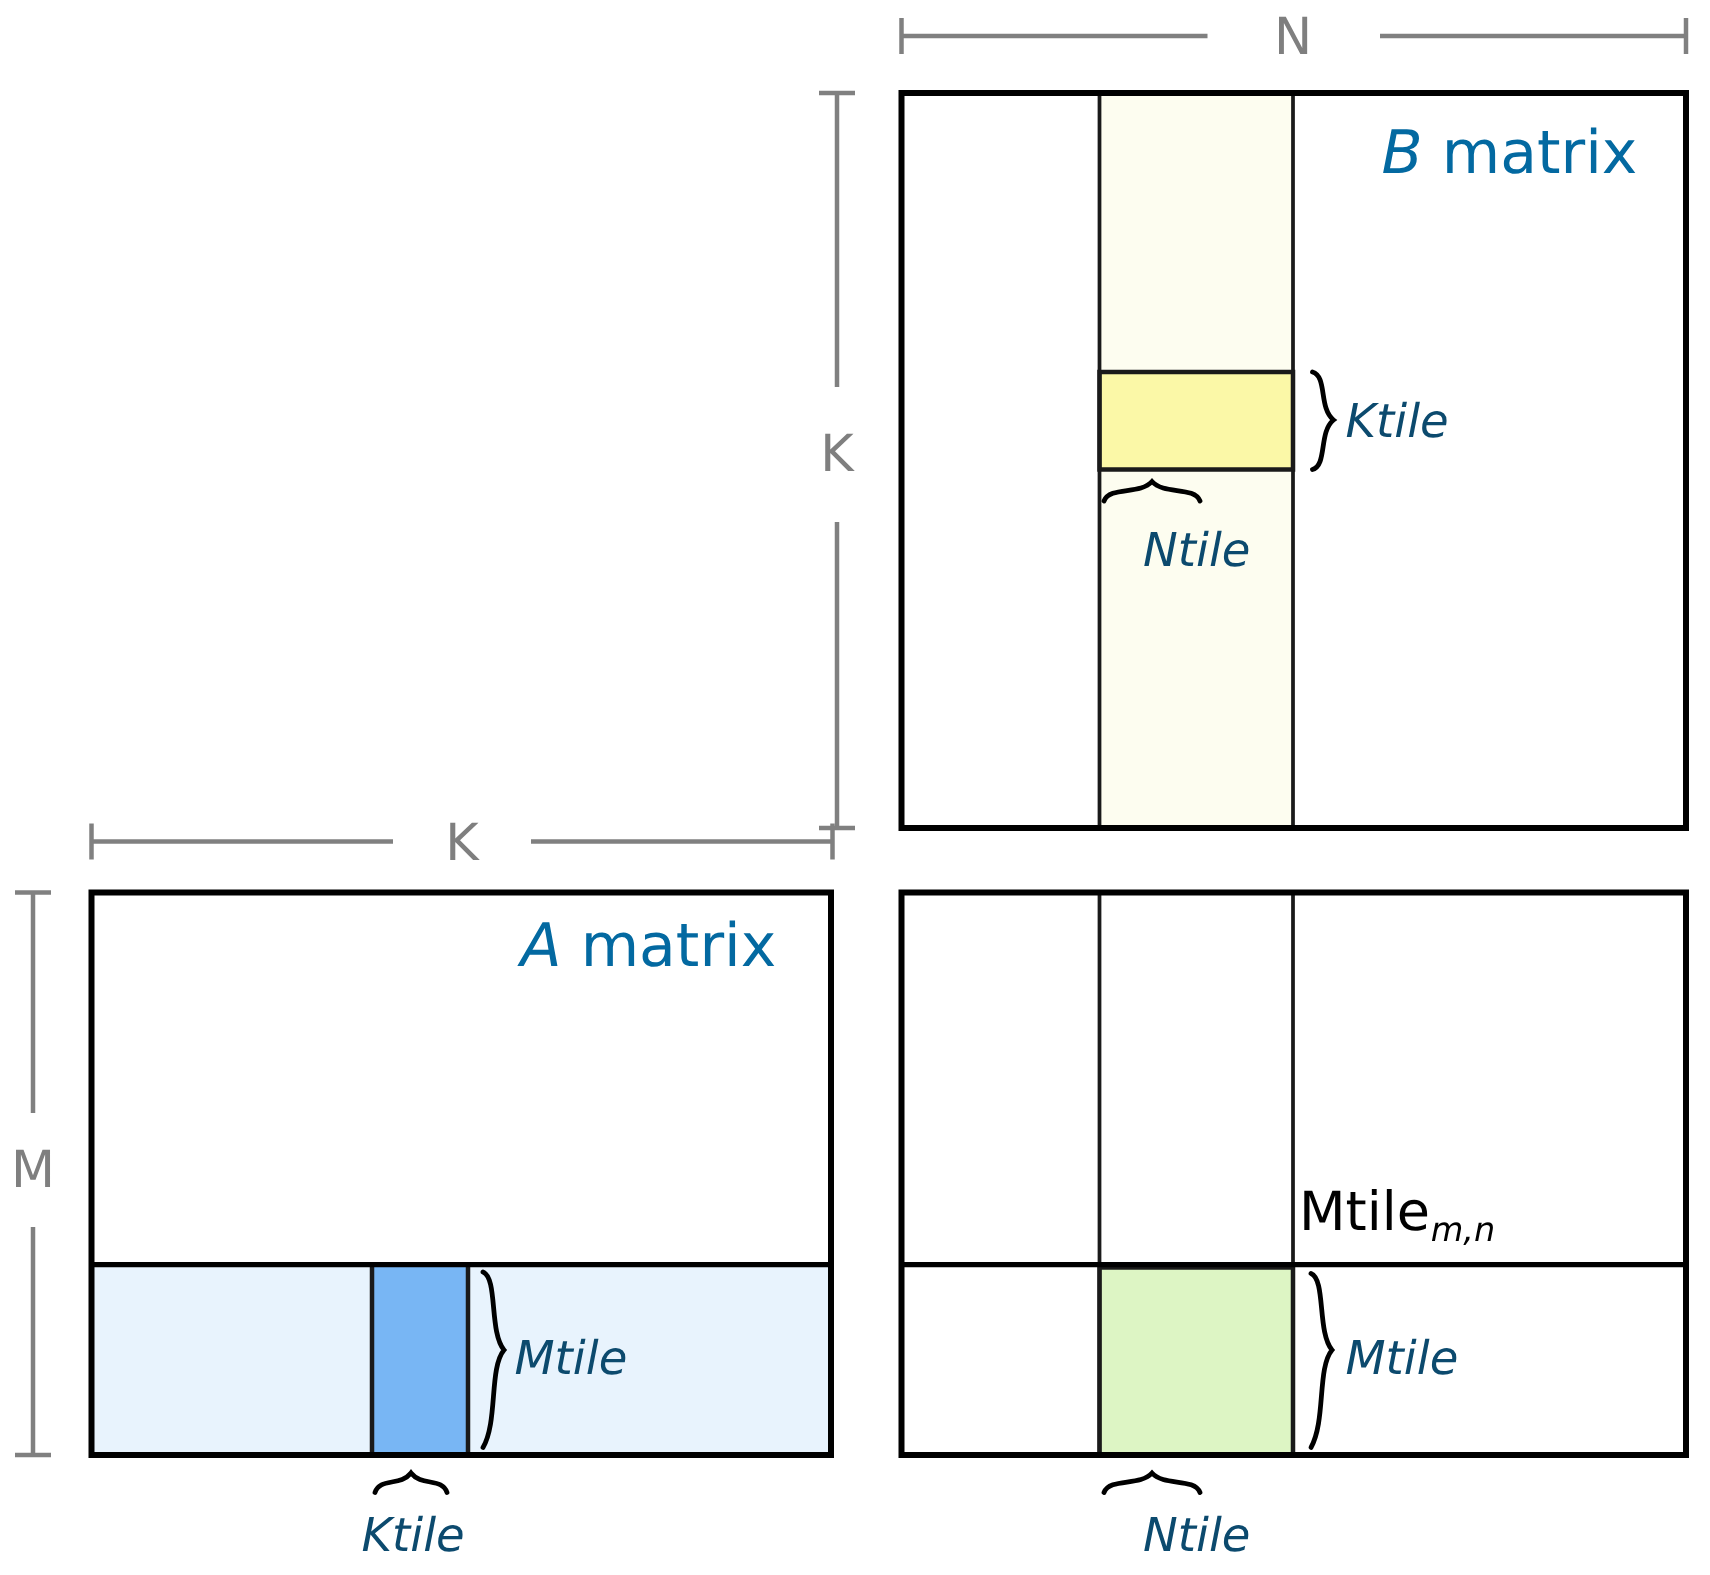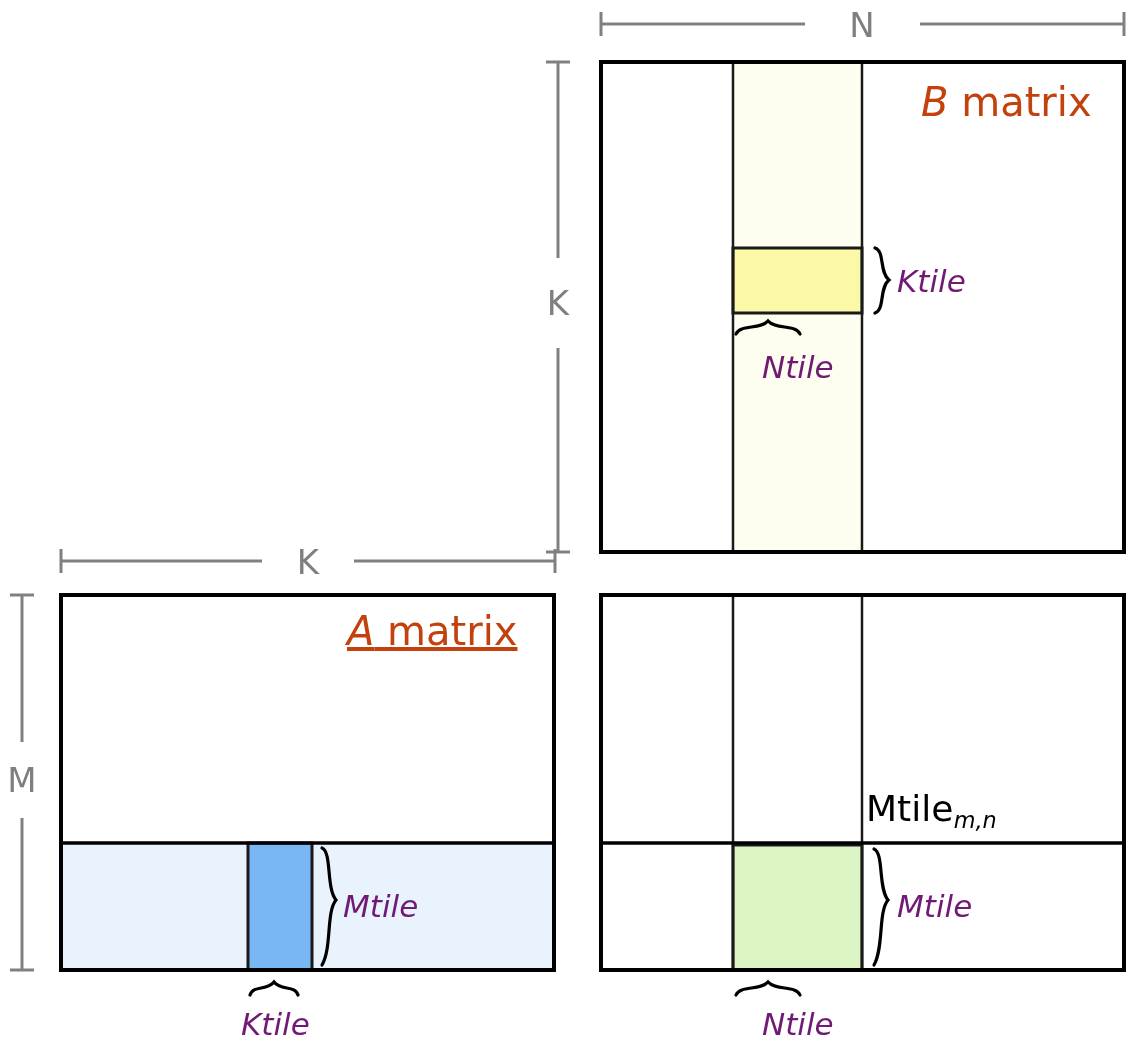--- a/index.html
+++ b/index.html
@@ -23,39 +23,39 @@
     left: 0;
     top: 0;
     width: 1140px;
     height: 1050px;
   }
   .matrix-title {
     position: absolute;
     font-size: 40px;
     line-height: 1;
     white-space: nowrap;
-    color: #c2410c;
+    color: #0369a1;
   }
   .matrix-title .mvar {
     font-style: italic;
   }
   .dim-label {
     position: absolute;
     font-size: 34px;
     line-height: 1;
     color: #7f7f7f;
     white-space: nowrap;
     text-align: center;
   }
   .tile-label {
     position: absolute;
     font-size: 31px;
     font-style: italic;
     line-height: 1;
-    color: #701a75;
+    color: #0c4a6e;
     white-space: nowrap;
   }
   .block-label {
     position: absolute;
     font-size: 36px;
     line-height: 1;
     color: #000;
     white-space: nowrap;
   }
   .block-label sub {
@@ -138,21 +138,21 @@
 
     <path d="M 874 849 C 884 853, 878 888, 888 900 C 878 912, 884 947, 874 965" fill="none" stroke="#000000" stroke-width="3.2" stroke-linecap="round"></path>
 
     <path d="M 736 995 C 740 985, 760 991, 768 982 C 776 991, 796 985, 800 995" fill="none" stroke="#000000" stroke-width="3.2" stroke-linecap="round"></path>
   </svg>
 
   <div class="matrix-title" style="left:921px; top:82px;"><span class="mvar">B</span><span> matrix</span></div>
   <div class="tile-label" style="left:897px; top:266px;">Ktile</div>
   <div class="tile-label" style="left:762px; top:352px;">Ntile</div>
 
-  <div class="matrix-title" style="left:347px; top:611px;text-decoration:underline;"><span class="mvar">A</span><span> matrix</span></div>
+  <div class="matrix-title" style="left:347px; top:611px;"><span class="mvar">A</span><span> matrix</span></div>
   <div class="tile-label" style="left:343px; top:891px;">Mtile</div>
   <div class="tile-label" style="left:241px; top:1009px;">Ktile</div>
 
   <div class="block-label" style="left:866px; top:791px;"><span>Mtile</span><sub>m,n</sub></div>
   <div class="tile-label" style="left:897px; top:891px;">Mtile</div>
   <div class="tile-label" style="left:762px; top:1009px;">Ntile</div>
 
   <div class="dim-label" style="left:832px; top:8px; width:60px;">N</div>
   <div class="dim-label" style="left:528px; top:286px; width:60px;">K</div>
   <div class="dim-label" style="left:278px; top:545px; width:60px;">K</div>

